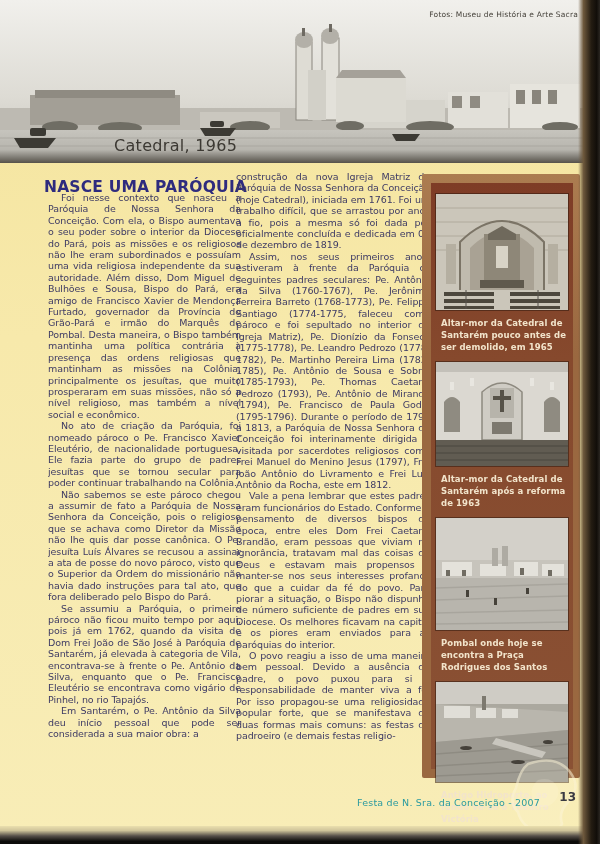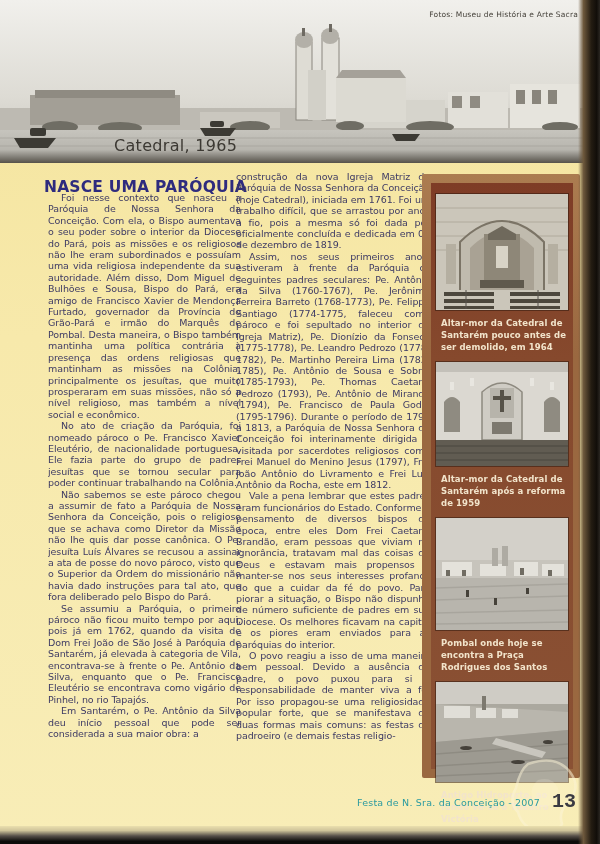--- a/index.html
+++ b/index.html
@@ -38,21 +38,21 @@
   }
   .sb-figure{margin:0;padding:0;}
   .sb-photo{display:block;margin:0 auto;box-shadow:0 0 0 1px rgba(50,25,15,.55);}
   .sb-caption{
     font-size:8.5px;font-weight:bold;color:#f2e4cb;line-height:12px;
     margin:7px 6px 9px 10px;letter-spacing:.1px;
   }
 
   
   .footer-text{position:absolute;right:60px;top:797px;font-size:9.5px;color:#2a9aa0;letter-spacing:.2px;}
-  .page-number{position:absolute;right:24px;top:790px;font-size:20px;font-weight:bold;color:#3a3a42;font-family:Liberation Mono, monospace;}
+  .page-number{position:absolute;right:24px;top:790px;font-size:12px;font-weight:bold;color:#3a3a42;}
   .watermark{position:absolute;right:10px;top:758px;opacity:.55;pointer-events:none;}
 
   
   .edge-right{
     position:absolute;right:0;top:0;width:22px;height:844px;z-index:40;
     background:linear-gradient(90deg,rgba(120,95,60,0) 0%,#6d583c 25%,#241c12 60%,#110d09 85%,#2b2722 100%);
   }
   .edge-bottom{
     position:absolute;left:0;top:826px;width:600px;height:18px;z-index:39;
     background:linear-gradient(180deg,#eadfae 0%,#cfc49a 25%,#57504a 55%,#0d0c0a 85%,#0d0c0a 100%);
@@ -172,21 +172,21 @@
             <rect x="8" y="105" width="50" height="4"></rect>
               <rect x="74" y="105" width="50" height="4"></rect>
             <rect x="8" y="112" width="50" height="3"></rect>
               <rect x="74" y="112" width="50" height="3"></rect>
           </g>
           <g stroke="#55504a" stroke-width="1">
               <line x1="30" y1="96" x2="30" y2="115"></line>
               <line x1="102" y1="96" x2="102" y2="115"></line>
             </g>
         </svg>
-        <figcaption class="sb-caption">Altar-mor da Catedral de Santarém pouco antes de ser demolido, em 1964</figcaption>
+        <figcaption class="sb-caption">Altar-mor da Catedral de Santarém pouco antes de ser demolido, em 1965</figcaption>
       </figure>
 
       <figure class="sb-figure">
         <svg class="sb-photo" width="132" height="104" viewBox="0 0 132 104">
           <rect width="132" height="104" fill="#dbd8d1"></rect>
           <rect x="0" y="0" width="132" height="10" fill="#c3c0b9"></rect>
           <path d="M46 78 L46 30 Q66 12 86 30 L86 78 Z" fill="#cfccc4" stroke="#8d897f" stroke-width="1.5"></path>
           <rect x="54" y="26" width="24" height="30" fill="#b7b4ab"></rect>
           <g fill="#565248">
               <rect x="64" y="28" width="4" height="22"></rect>
@@ -201,21 +201,21 @@
               <rect x="14" y="20" width="4" height="8"></rect>
               <rect x="114" y="20" width="4" height="8"></rect>
             </g>
           <rect x="0" y="78" width="132" height="26" fill="#615c52"></rect>
           <g stroke="#4a463e" stroke-width="1">
             <line x1="0" y1="84" x2="132" y2="84"></line>
               <line x1="0" y1="91" x2="132" y2="91"></line>
               <line x1="0" y1="98" x2="132" y2="98"></line>
           </g>
         </svg>
-        <figcaption class="sb-caption">Altar-mor da Catedral de Santarém após a reforma de 1959</figcaption>
+        <figcaption class="sb-caption">Altar-mor da Catedral de Santarém após a reforma de 1963</figcaption>
       </figure>
 
       <figure class="sb-figure">
         <svg class="sb-photo" width="132" height="112" viewBox="0 0 132 112">
           <rect width="132" height="112" fill="#b8b5ad"></rect>
           <rect x="0" y="0" width="132" height="46" fill="#d3d0c9"></rect>
           <rect x="0" y="42" width="132" height="18" fill="#c7c4bc"></rect>
           <g fill="#e4e2db">
             <rect x="6" y="44" width="30" height="14"></rect>
               <rect x="44" y="46" width="26" height="12"></rect>

